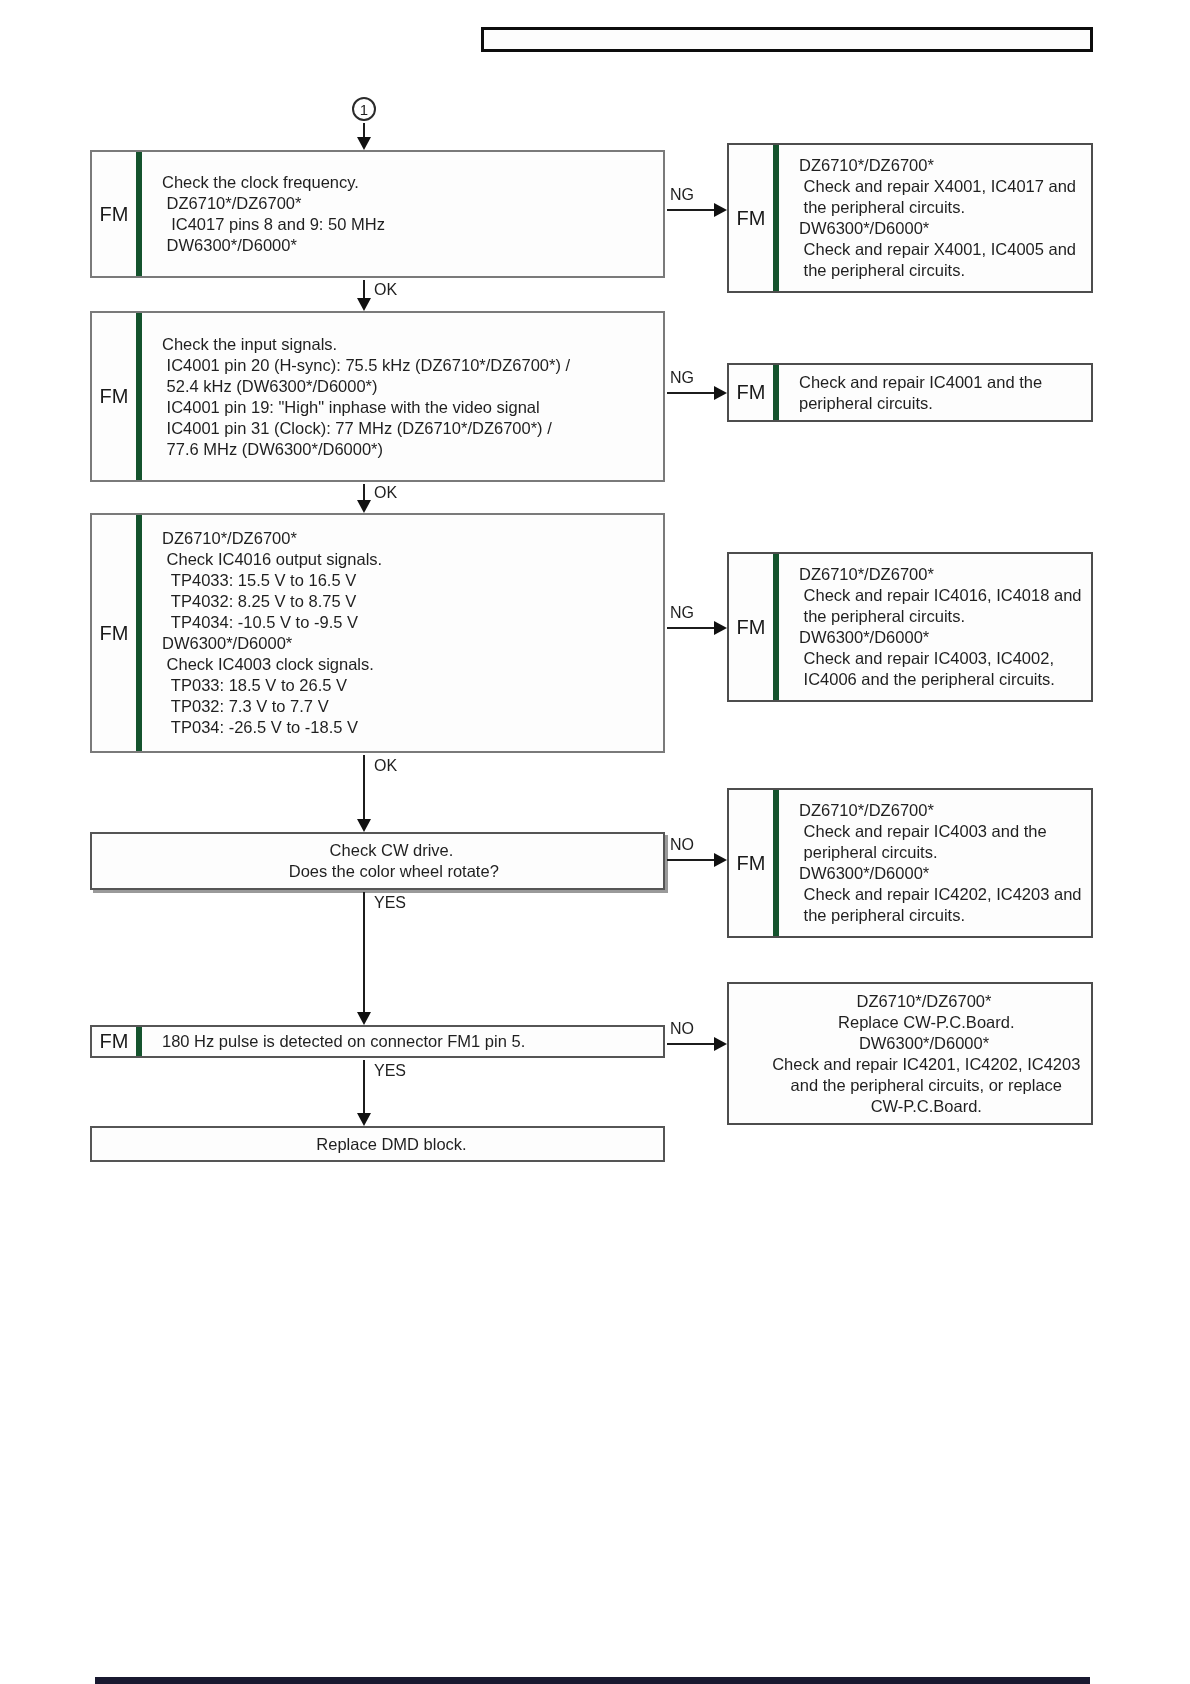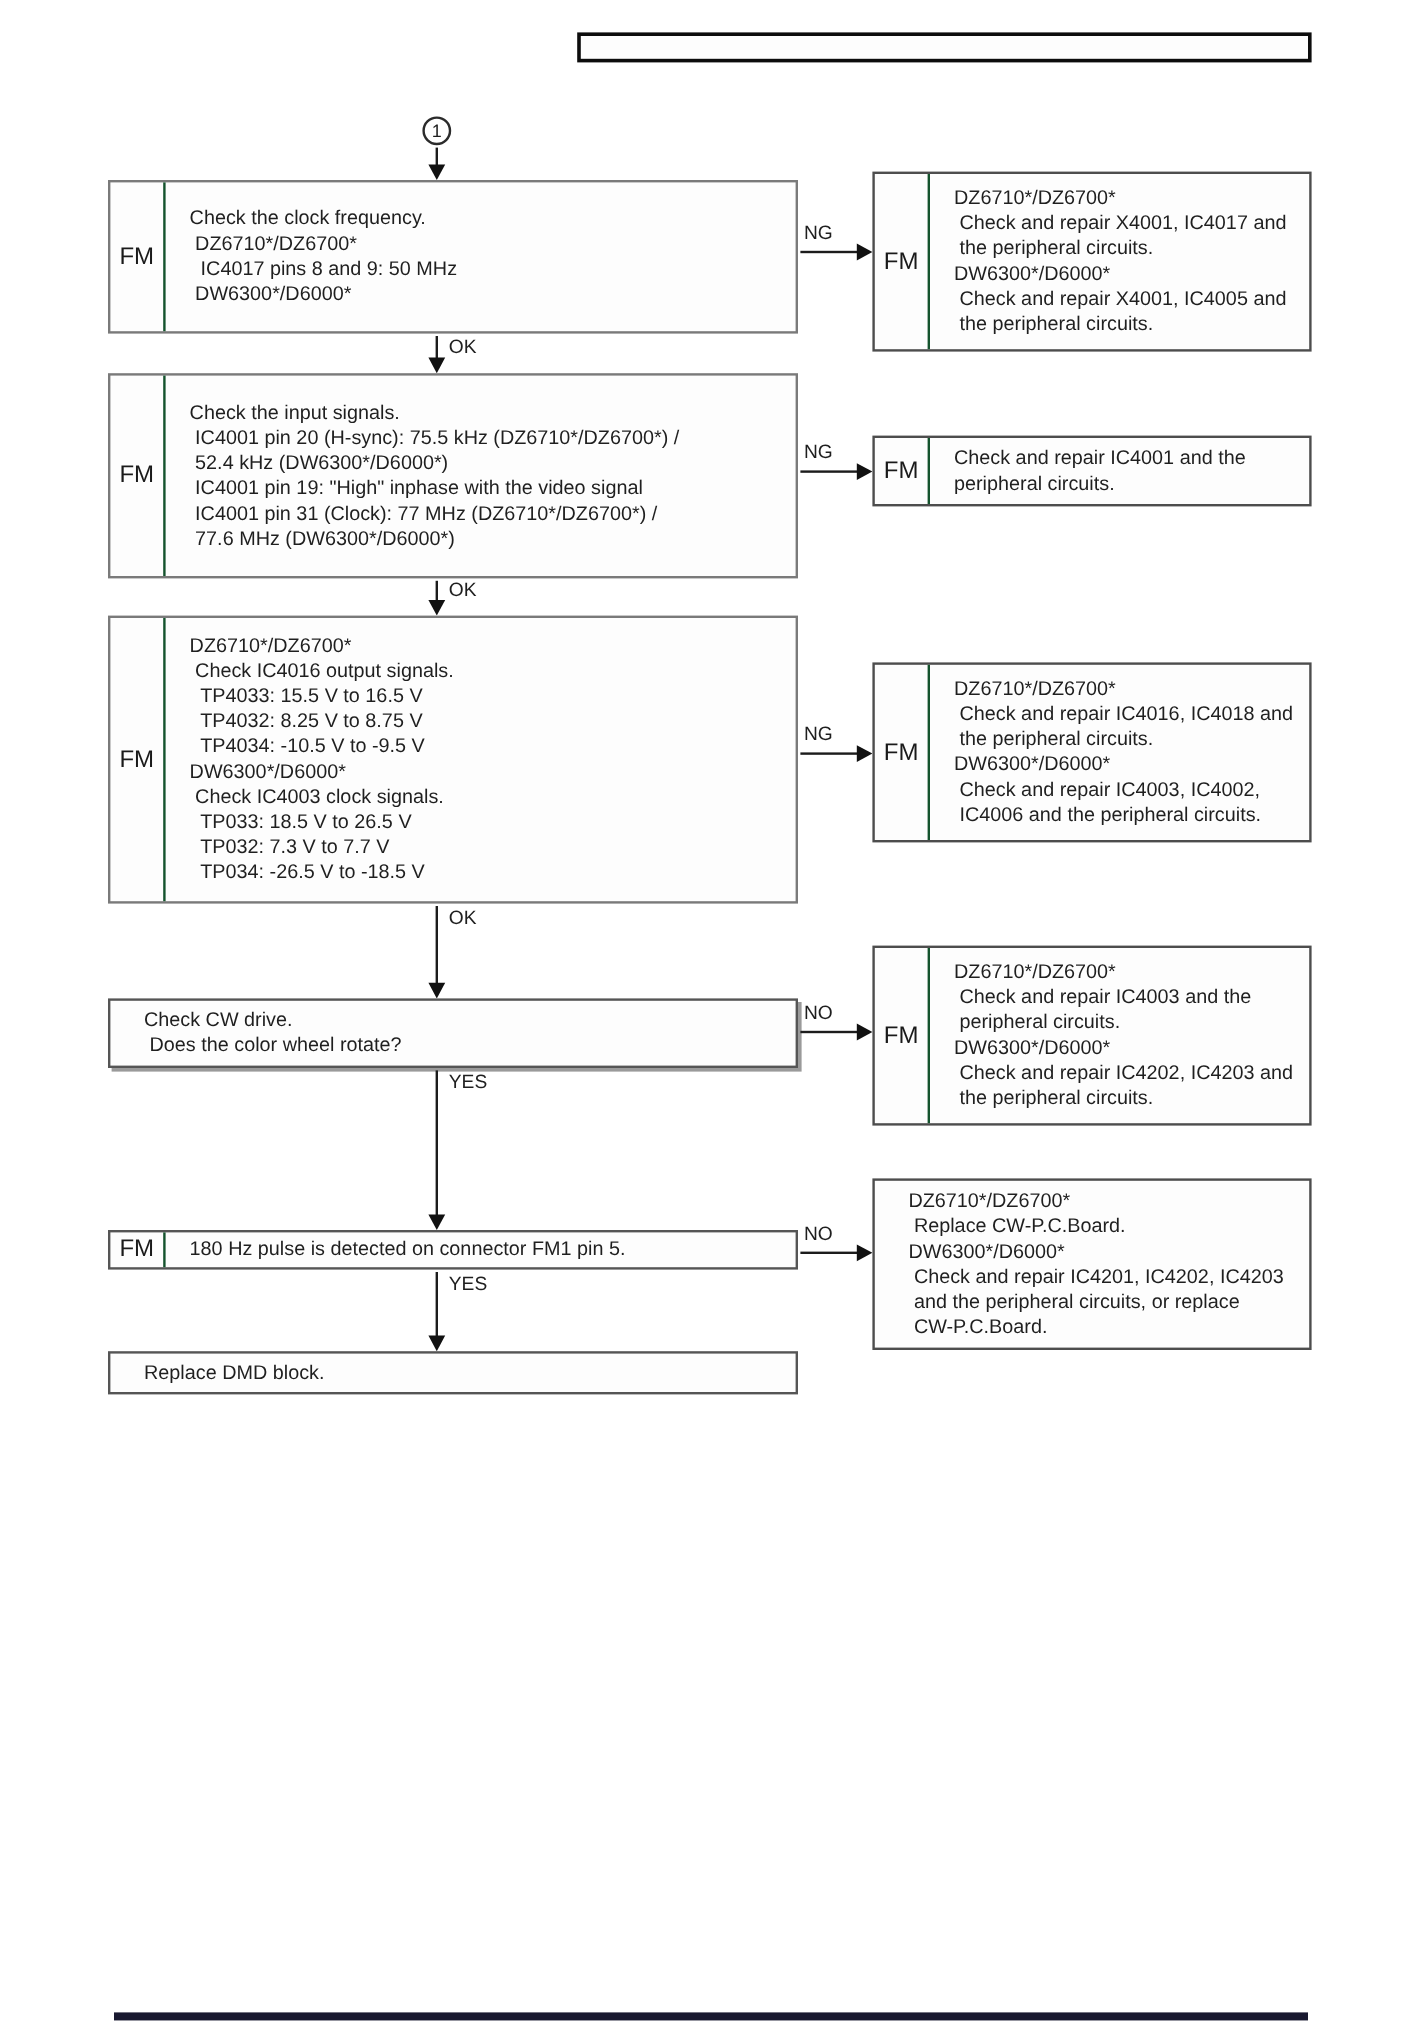--- a/index.html
+++ b/index.html
@@ -28,29 +28,29 @@
   }
   .box.dark{border-color:#555;}
   .box.shadow{box-shadow:3px 3px 0 #9a9a9a;}
   .rbox{
     position:absolute;left:727px;width:366px;
     background:#fdfdfd;border:2px solid #4d4d4d;box-sizing:border-box;
     display:flex;align-items:stretch;
   }
   .badge{
     width:44px;flex:0 0 44px;
-    border-right:2px solid #14532d;
+    border-right:6px solid #14532d;
     display:flex;align-items:center;justify-content:center;
     font-size:20px;color:#1a1a1a;
   }
   .content{
     flex:1;display:flex;flex-direction:column;justify-content:center;
     padding-left:20px;font-size:16.5px;line-height:21px;
   }
-  .content.noBadge{padding-left:28px;}
+  .content.noBadge{padding-left:28px;text-align:center;}
   .tline{white-space:pre;}
   .vline{position:absolute;left:363px;width:2px;background:#1c1c1c;}
   .vhead{
     position:absolute;left:357px;width:0;height:0;
     border-left:7px solid transparent;border-right:7px solid transparent;
     border-top:13px solid #111;
   }
   .hline{position:absolute;height:2px;background:#1c1c1c;}
   .hhead{
     position:absolute;width:0;height:0;

